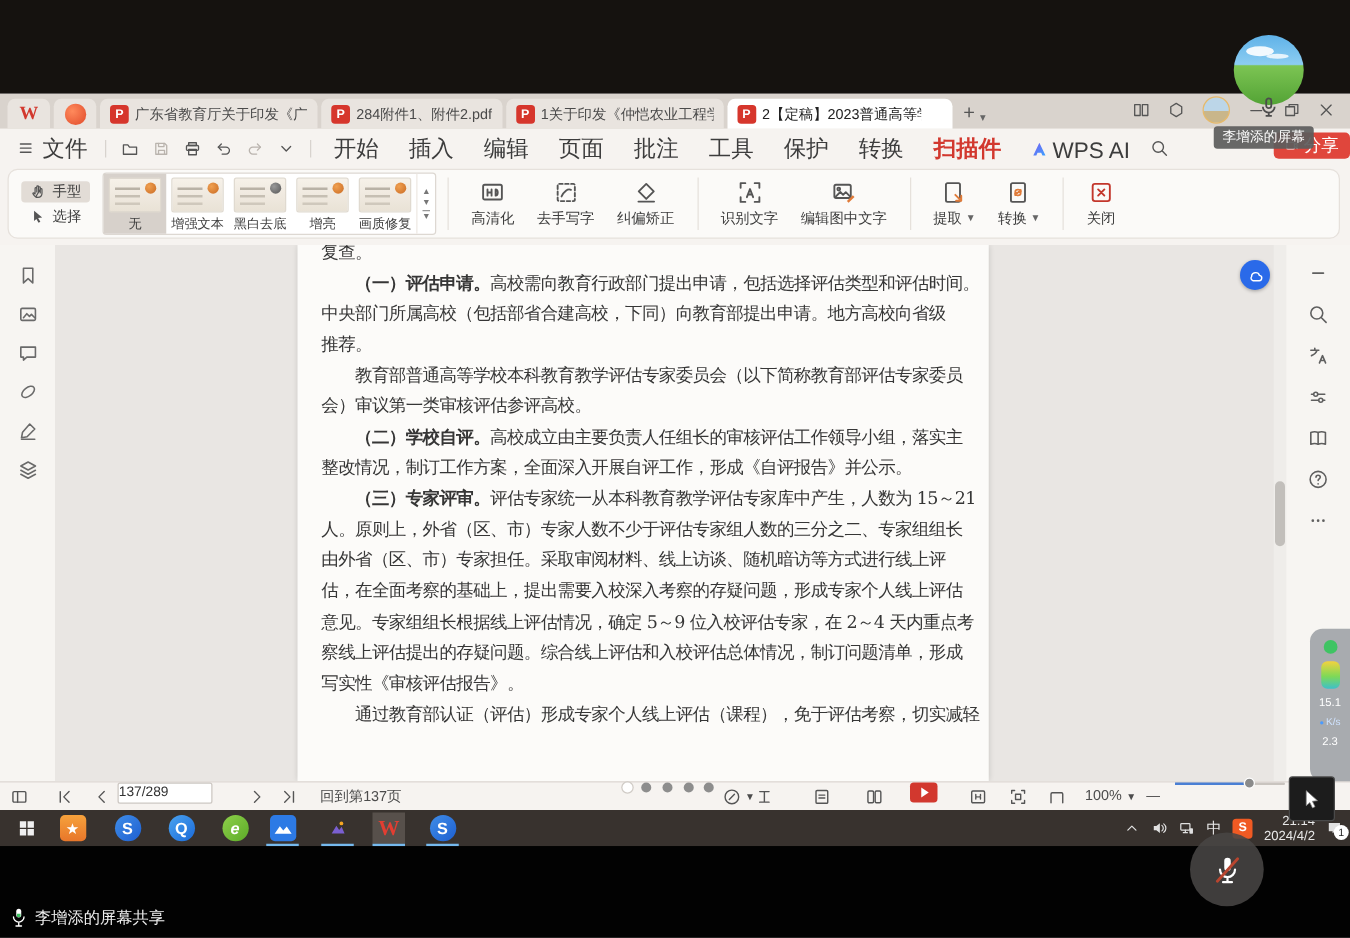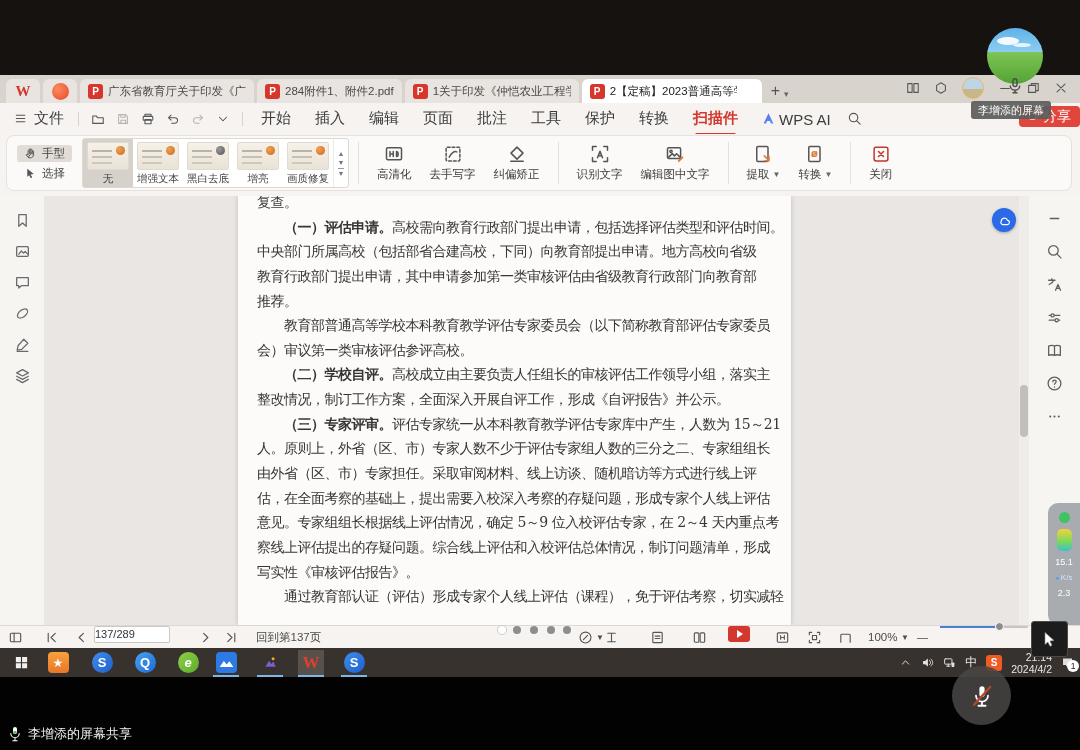--- a/index.html
+++ b/index.html
@@ -27,21 +27,21 @@
   .tab-close { width:14px; height:14px; display:flex; align-items:center; justify-content:center; }
   .tab-close svg { width:9px; height:9px; }
   .tab-plus { font-size:16px; color:#555; margin:0 4px 3px 6px; }
   .tab-chev { font-size:9px; color:#666; margin-bottom:4px; }
   .winctrl { margin-left:auto; display:flex; align-items:center; gap:14px; padding:0 12px 4px 0; }
   .winctrl .icon svg { width:14px; height:14px; }
   .mini-avatar { width:22px; height:22px; border-radius:50%; border:1px solid #e6b96a;
                  background:linear-gradient(180deg,#bcd6e8 55%,#c9b68a 55%); }
 
   
-  .menubar { height:31px; background:var(--bar-bg); display:flex; align-items:center; font-size:15px; color:#3c3c3c; }
+  .menubar { height:31px; background:var(--bar-bg); display:flex; align-items:center; font-size:18px; color:#3c3c3c; }
   .file-menu { display:flex; align-items:center; gap:5px; padding:0 10px 0 14px; }
   .vdiv { width:1px; height:14px; background:#d8d3ce; margin:0 4px; }
   .quick { display:flex; align-items:center; gap:11px; padding:0 8px; }
   .quick .icon svg { width:14px; height:14px; }
   .menu-items { display:flex; align-items:flex-end; gap:24px; margin-left:14px; }
   .menu-item { cursor:default; }
   .menu-item.active { color:var(--accent); font-weight:bold; position:relative; }
   .menu-item.active::after { content:""; position:absolute; left:2px; right:2px; bottom:-8px; height:3px; background:var(--accent); border-radius:2px; }
   .wpsai { display:flex; align-items:center; gap:4px; }
   .menu-search { margin-left:16px; }
@@ -490,21 +490,20 @@
               <path d="M8 2.5l5.5 3L8 8.5l-5.5-3z"></path>
               <path d="M2.5 8.7L8 11.7l5.5-3M2.5 11.7L8 14.7l5.5-3"></path>
             </svg>
           </span>
         </div>
       <div class="page">
         <div class="pagetext" id="pagetext">
             <div class="pline">复查。</div>
             <div class="pline ind"><b>（一）评估申请。</b>高校需向教育行政部门提出申请，包括选择评估类型和评估时间。</div>
             <div class="pline">中央部门所属高校（包括部省合建高校，下同）向教育部提出申请。地方高校向省级</div>
-            <div class="pline">教育行政部门提出申请，其中申请参加第一类审核评估由省级教育行政部门向教育部</div>
             <div class="pline">推荐。</div>
             <div class="pline ind">教育部普通高等学校本科教育教学评估专家委员会（以下简称教育部评估专家委员</div>
             <div class="pline">会）审议第一类审核评估参评高校。</div>
             <div class="pline ind"><b>（二）学校自评。</b>高校成立由主要负责人任组长的审核评估工作领导小组，落实主</div>
             <div class="pline">整改情况，制订工作方案，全面深入开展自评工作，形成《自评报告》并公示。</div>
             <div class="pline ind"><b>（三）专家评审。</b>评估专家统一从本科教育教学评估专家库中产生，人数为 15～21</div>
             <div class="pline">人。原则上，外省（区、市）专家人数不少于评估专家组人数的三分之二、专家组组长</div>
             <div class="pline">由外省（区、市）专家担任。采取审阅材料、线上访谈、随机暗访等方式进行线上评</div>
             <div class="pline">估，在全面考察的基础上，提出需要入校深入考察的存疑问题，形成专家个人线上评估</div>
             <div class="pline">意见。专家组组长根据线上评估情况，确定 5～9 位入校评估专家，在 2～4 天内重点考</div>

